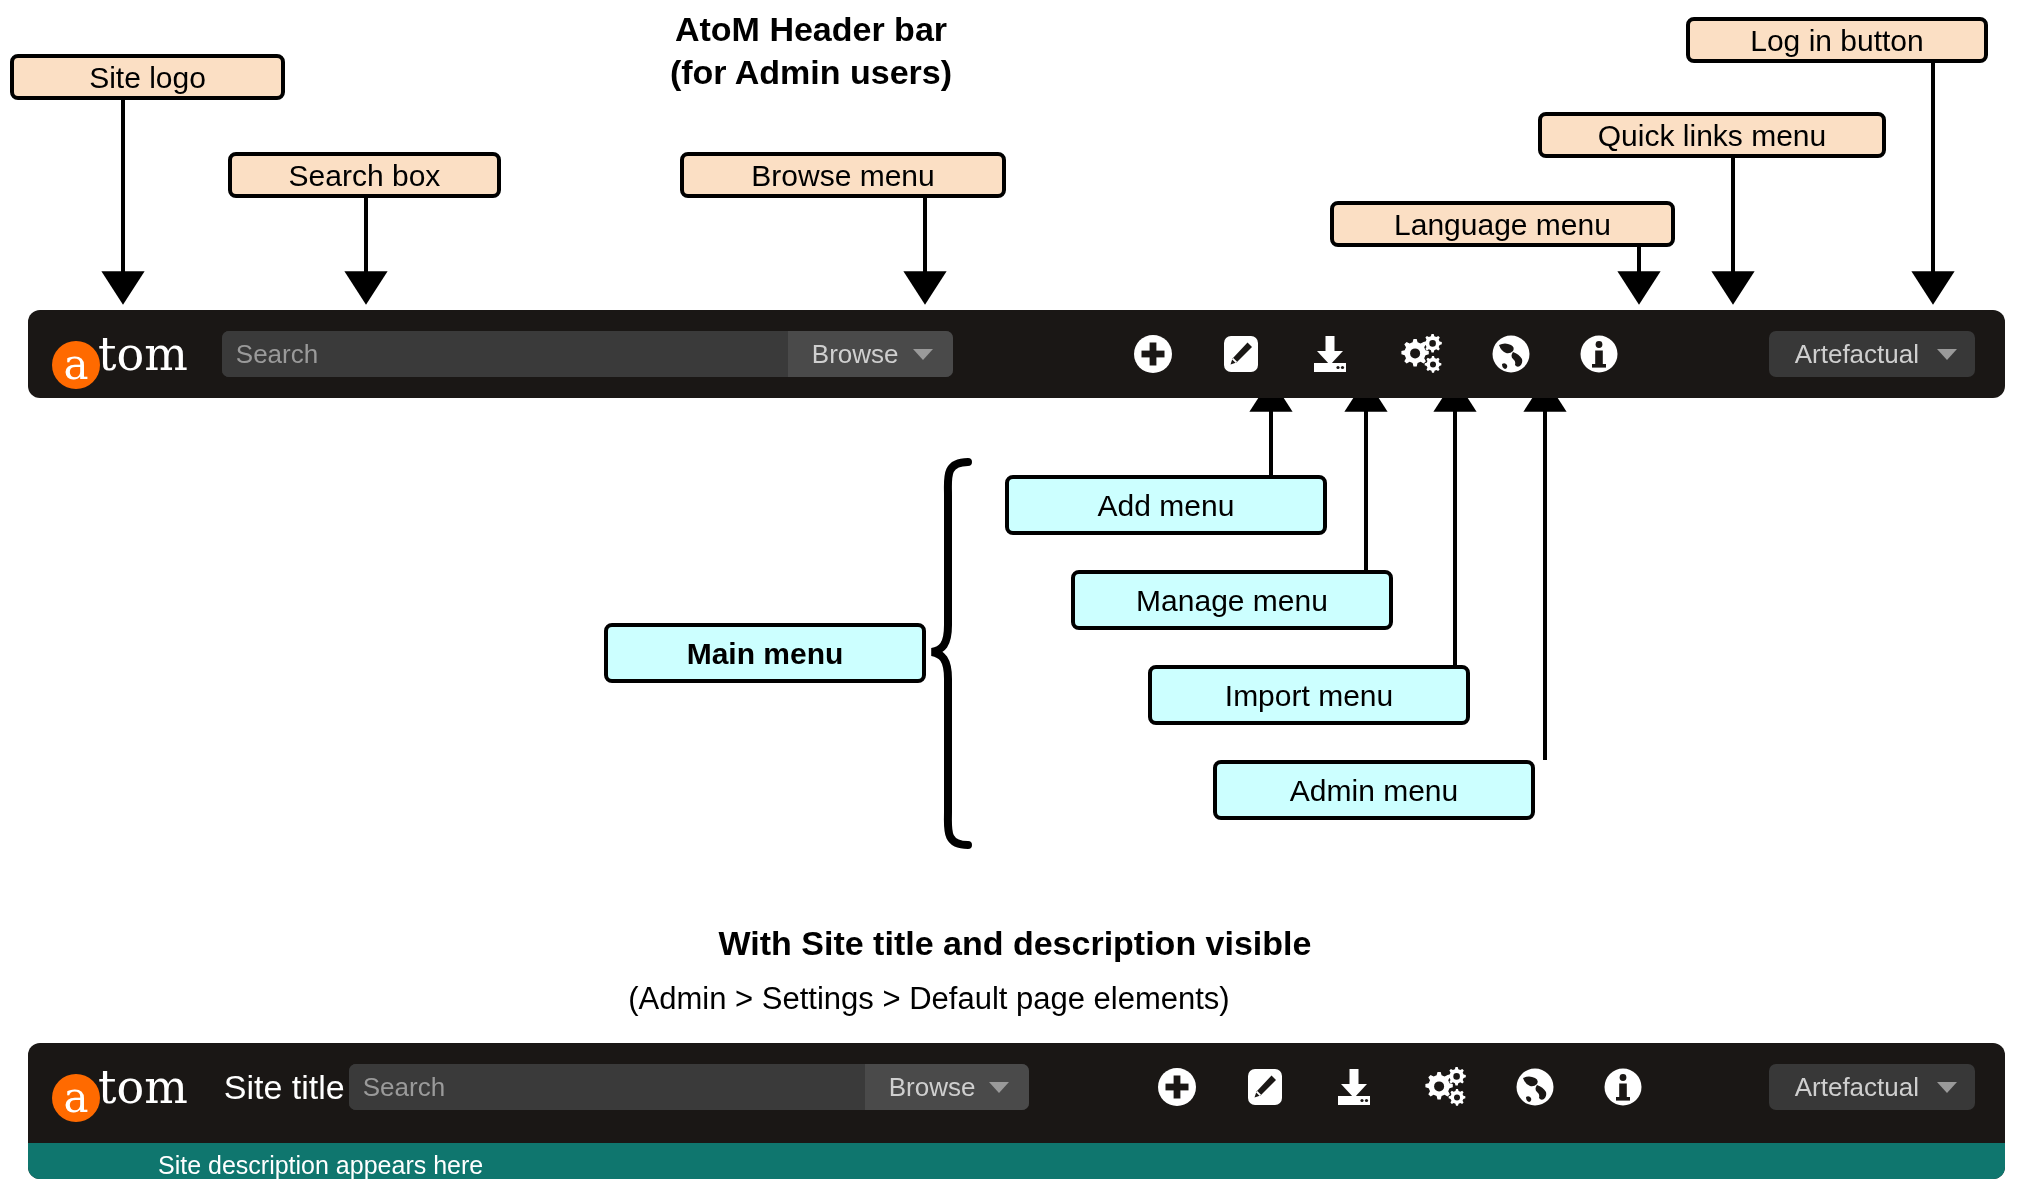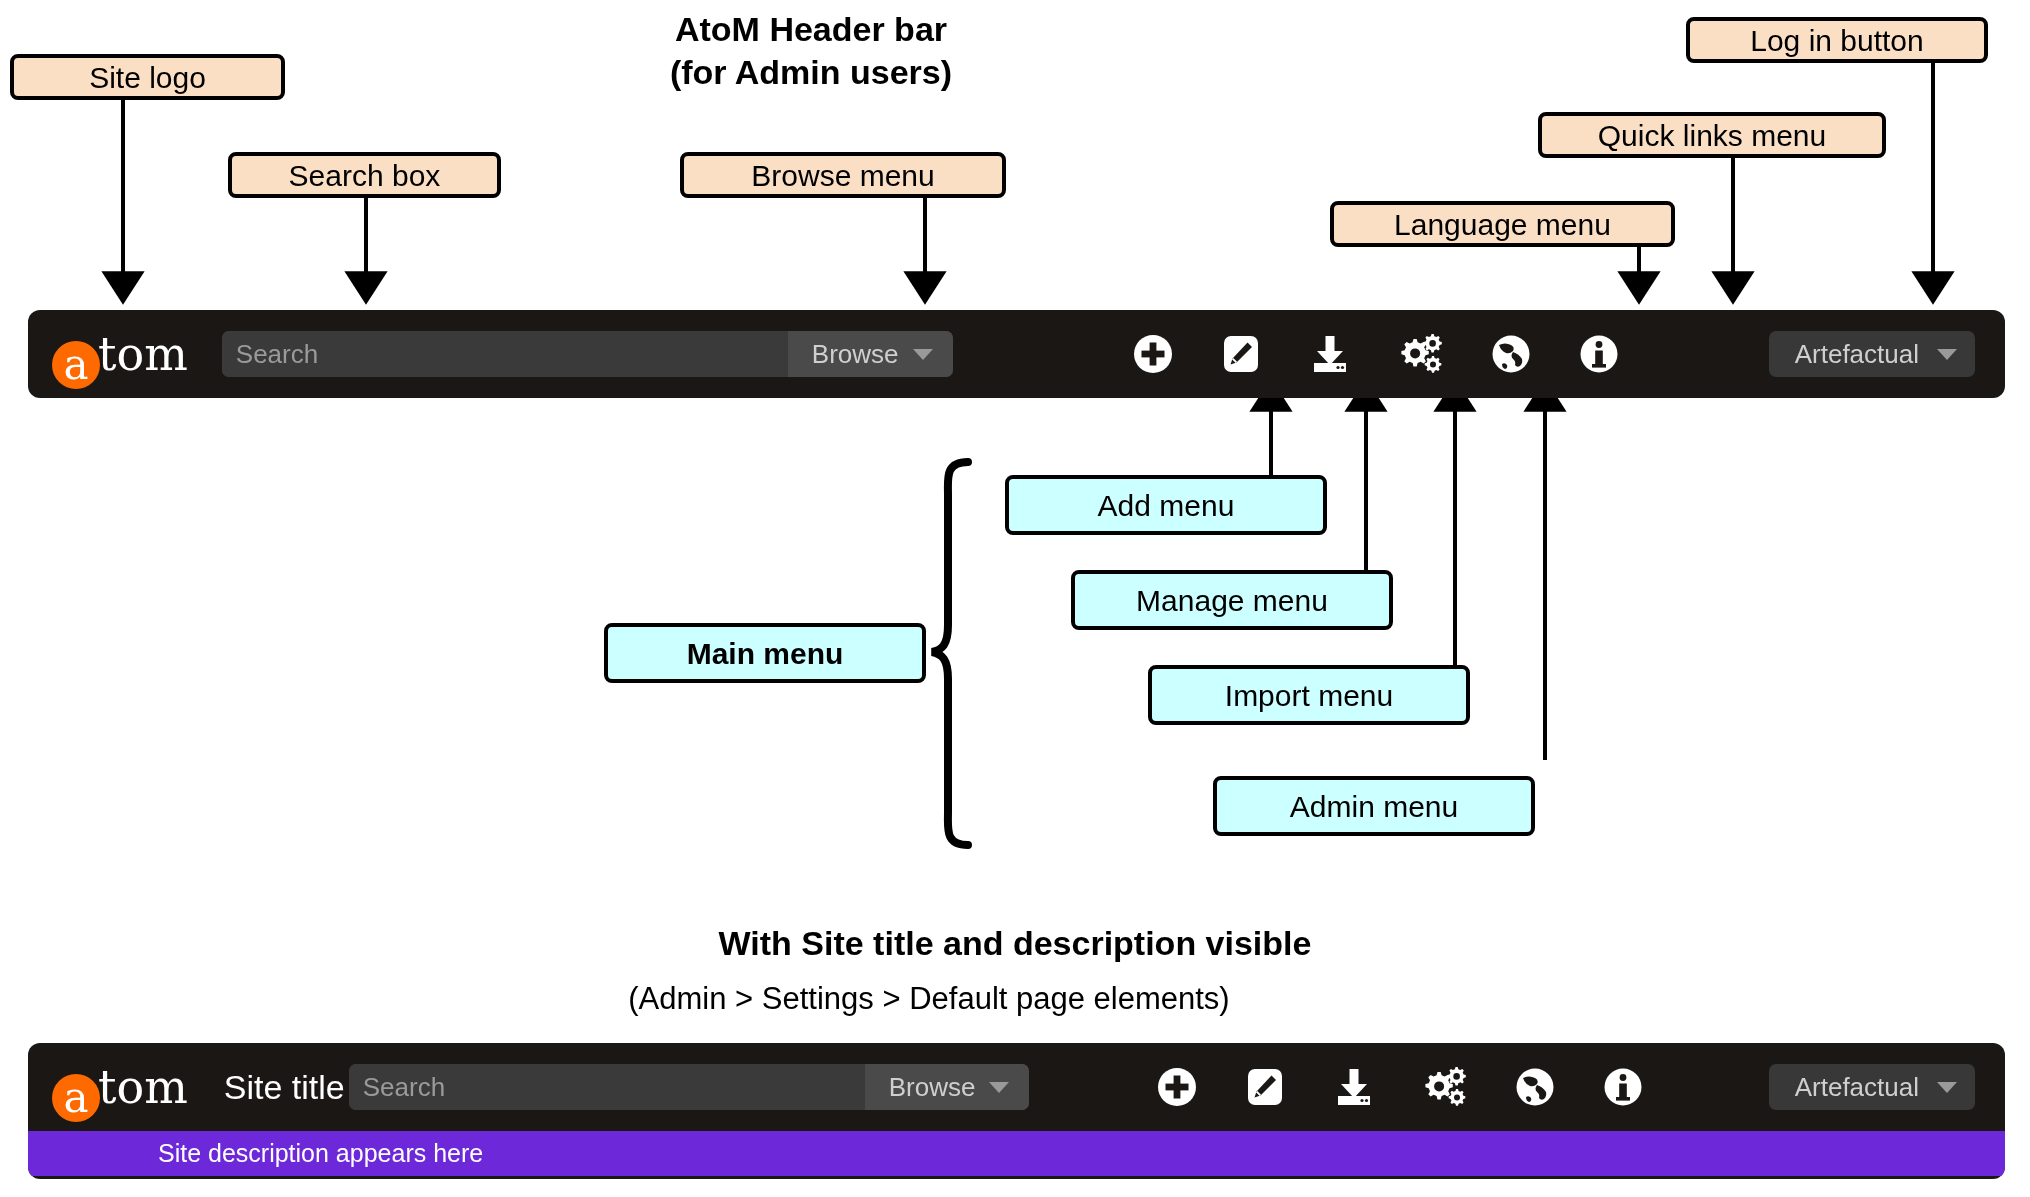--- a/index.html
+++ b/index.html
@@ -167,23 +167,24 @@
     align-items: center;
     gap: 18px;
     padding: 0 18px 0 26px;
     color: #cfcfcf;
     font-size: 26px;
     cursor: pointer;
     white-space: nowrap;
   }
   .desc-strip {
     height: 45px;
-    background: #6d28d9;
-    display: flex;
-    align-items: center;
+    background: #0f766e;
+    display: flex;
+    align-items: center;
+    margin-top: 12px;
   }
   .desc-text {
     color: #ffffff;
     font-size: 25px;
     margin-left: 130px;
     white-space: nowrap;
   }
   .spacer { flex: 1 1 auto; }
 </style>
 </head>
@@ -341,21 +342,21 @@
   </div>
 
   <div class="callout cyan" style="left:1071px; top:570px; width:322px; height:60px;">
     <span>Manage menu</span>
   </div>
 
   <div class="callout cyan" style="left:1148px; top:665px; width:322px; height:60px;">
     <span>Import menu</span>
   </div>
 
-  <div class="callout cyan" style="left:1213px; top:776px; width:322px; height:60px;">
+  <div class="callout cyan" style="left:1213px; top:760px; width:322px; height:60px;">
     <span>Admin menu</span>
   </div>
 
   <div class="section-title" style="left:0; top:922px; width:2030px;">
     <span>With Site title and description visible</span>
   </div>
   <div class="section-sub" style="left:16px; top:980px; width:1802px;padding-left:12px;">
     <span>(Admin &gt; Settings &gt; Default page elements)</span>
   </div>
 

